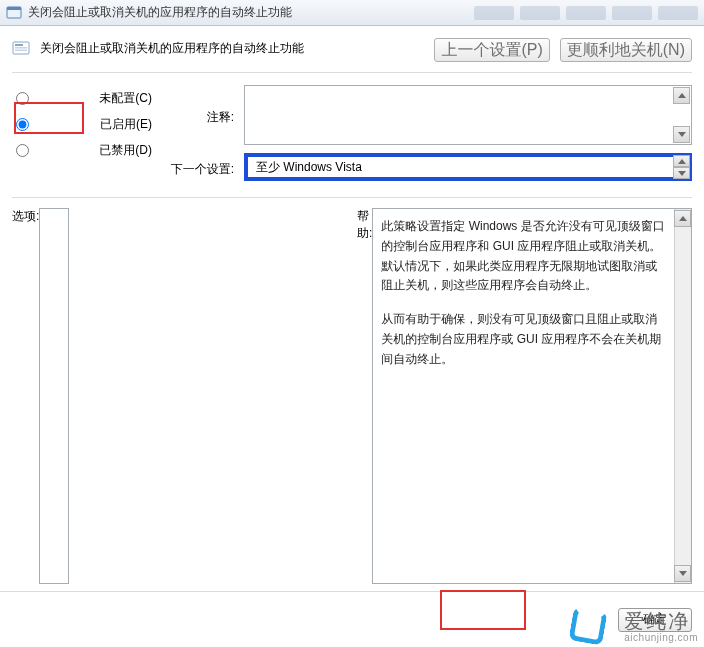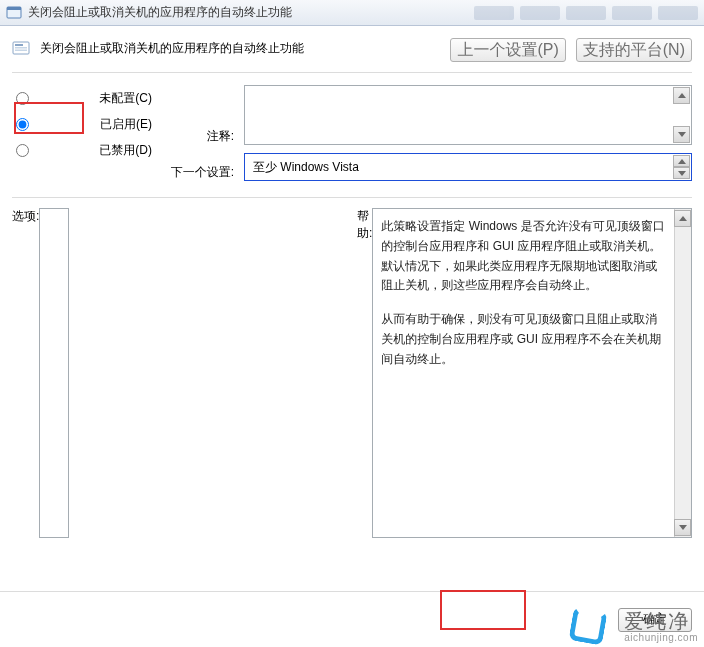--- a/index.html
+++ b/index.html
@@ -90,33 +90,33 @@
 
   .highlight-box {
     position: absolute;
     border: 2px solid #e03030;
     pointer-events: none;
   }
   .hl-radio { left: 14px; top: 102px; width: 70px; height: 32px; }
   .hl-ok   { left: 440px; top: 590px; width: 86px; height: 40px; }
 
   .right-col { flex: 1; display: flex; flex-direction: column; gap: 8px; }
-  .field-row { display: flex; gap: 10px; align-items: flex-end; }
+  .field-row { display: flex; gap: 10px; align-items: center; }
   .field-label { width: 64px; text-align: right; padding-top: 4px; color: #000; }
   .textarea {
     flex: 1;
     height: 60px;
     border: 1px solid #a5acb2;
     background: #fff;
     position: relative;
   }
   .supported {
     flex: 1;
     height: 28px;
-    border: 1px solid #1d4ed8;
+    border: 4px solid #1d4ed8;
     background: #fff;
     display: flex; align-items: center;
     padding: 0 8px;
   }
   .scroll-stub {
     position: absolute;
     right: 1px; top: 1px;
     width: 17px; height: 17px;
     background: linear-gradient(#f2f2f2,#dadada);
     border: 1px solid #b0b0b0;
@@ -141,21 +141,21 @@
 
   .divider2 { height: 1px; background: #dcdcdc; margin: 16px 0 10px 0; }
 
   
   .sections { display: flex; gap: 10px; }
   .sections .col { flex: 1; display: flex; flex-direction: row; }
   .sections .col .sec-label { font-size: 12px; margin-bottom: 8px; }
   .pane {
     border: 1px solid #a5acb2;
     background: #fff;
-    height: 330px;
+    height: 376px;
     position: relative;
     padding: 8px 20px 8px 8px;
     overflow: hidden;
     line-height: 1.65;
     color: #222;
   }
   .pane.help-pane { padding-right: 24px; }
   .pane .track {
     position: absolute; right: 0; top: 0; bottom: 0; width: 17px;
     background: #efefef;
@@ -230,21 +230,21 @@
       <svg viewBox="0 0 18 18" width="18" height="18">
         <rect x="1" y="3" width="16" height="12" rx="1" fill="#fff" stroke="#8aa6c7"></rect>
         <rect x="3" y="5" width="8" height="2" fill="#8aa6c7"></rect>
         <rect x="3" y="8" width="12" height="1.5" fill="#c7d6e6"></rect>
         <rect x="3" y="10.5" width="12" height="1.5" fill="#c7d6e6"></rect>
       </svg>
     </span>
     <div class="htitle">关闭会阻止或取消关机的应用程序的自动终止功能</div>
     <div class="nav-buttons">
       <button>上一个设置(P)</button>
-      <button>支持的平台(N)</button>
+      <button>更顺利地关机(N)</button>
     </div>
   </div>
 
   <div class="divider"></div>
 
   <div class="config-row">
     <div class="radio-col">
       <label class="radio-item">
         <input type="radio" name="state" style="">
         <span>未配置(C)</span>

